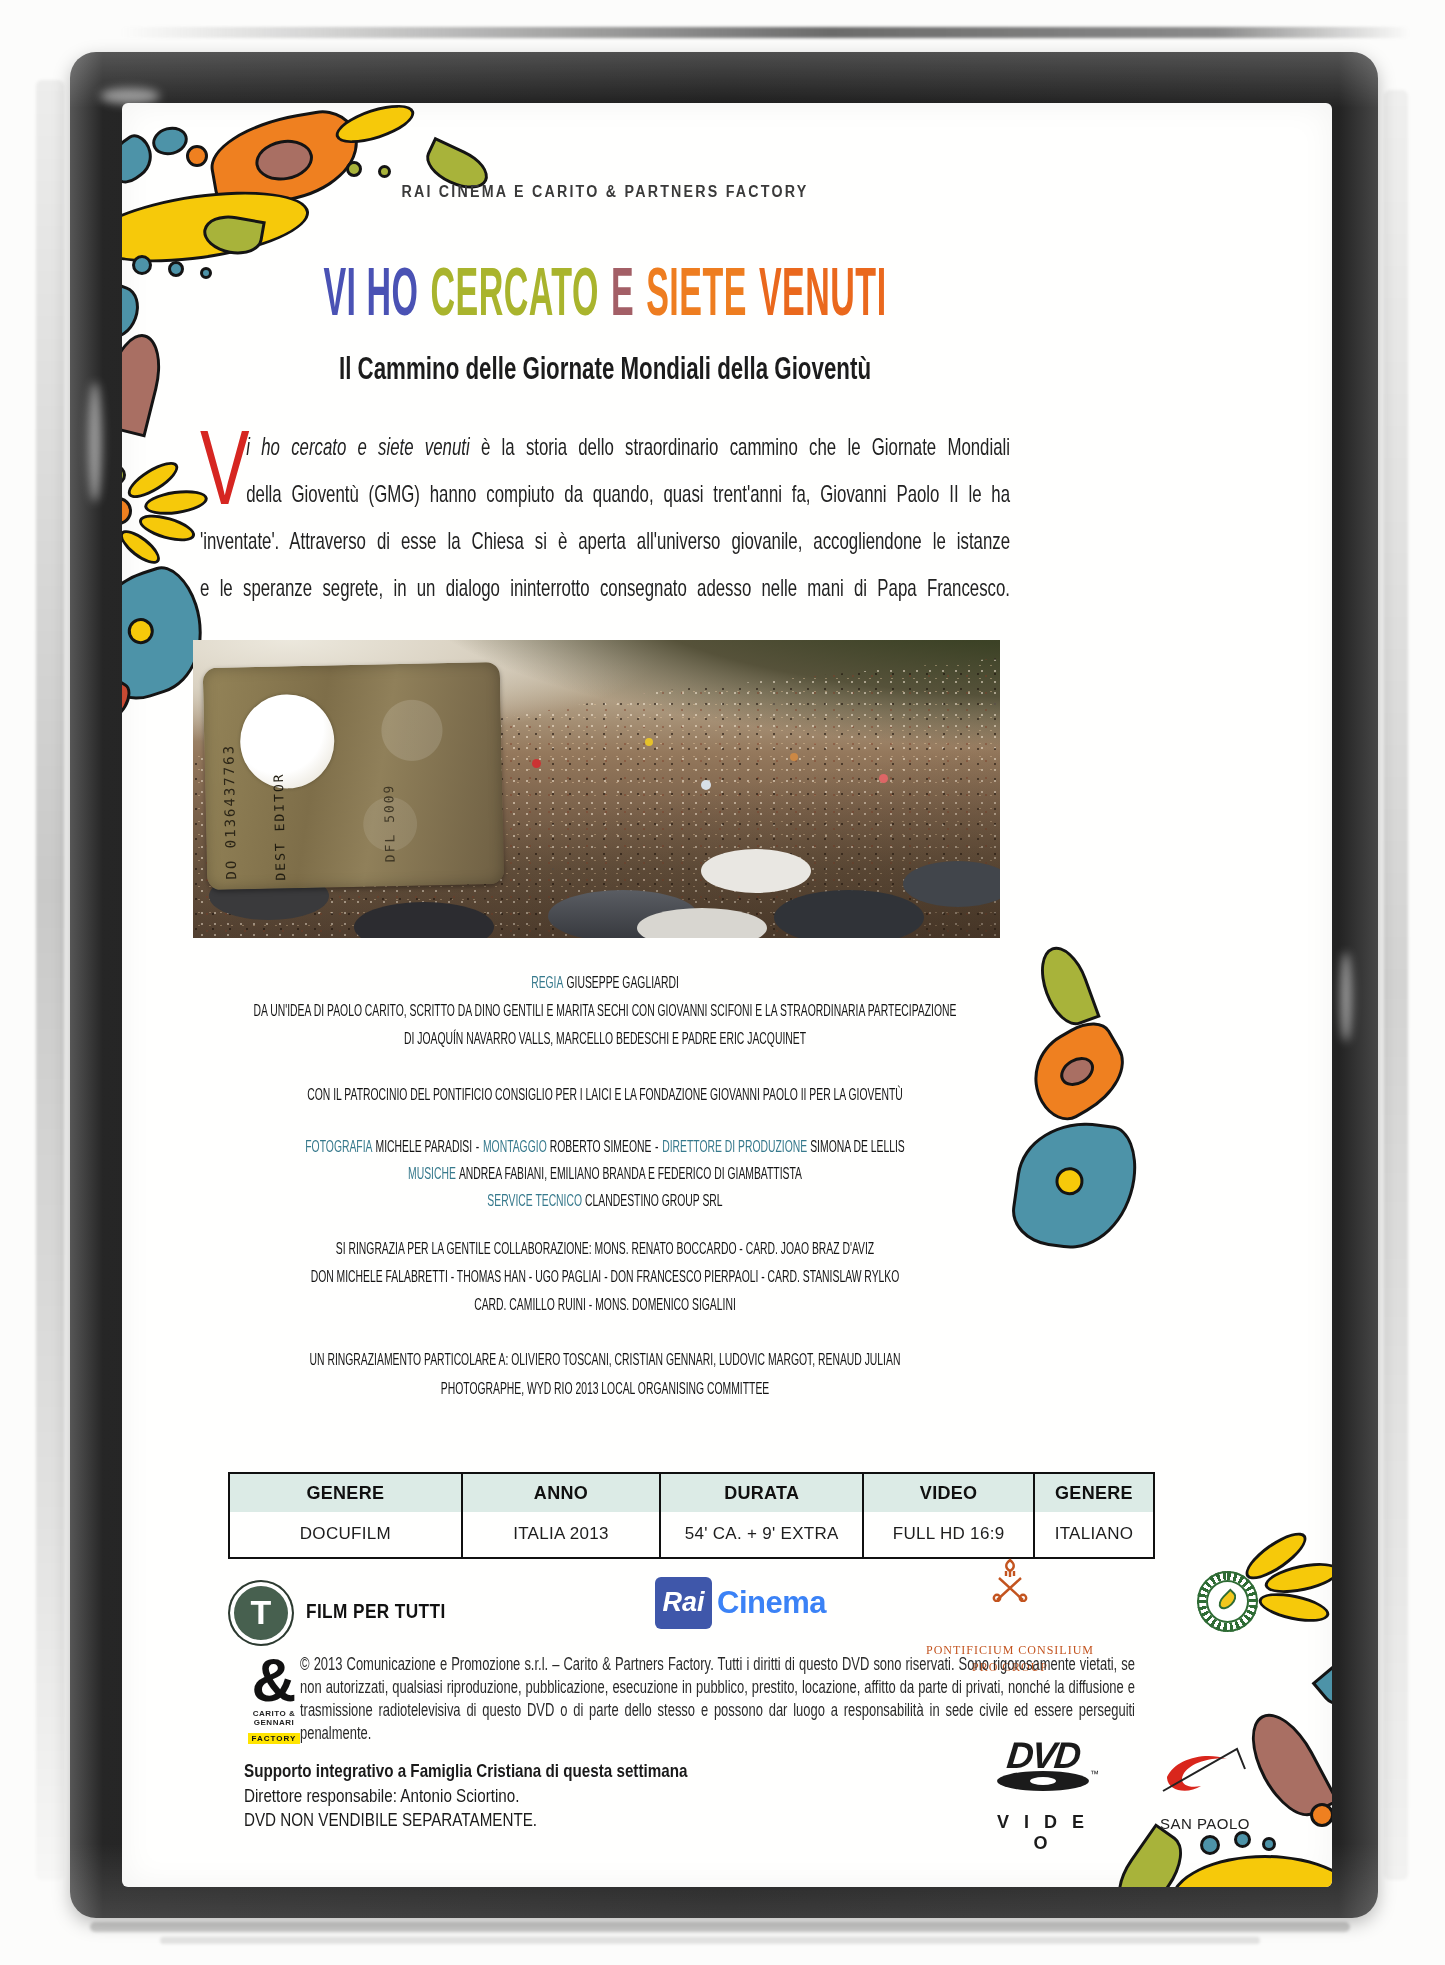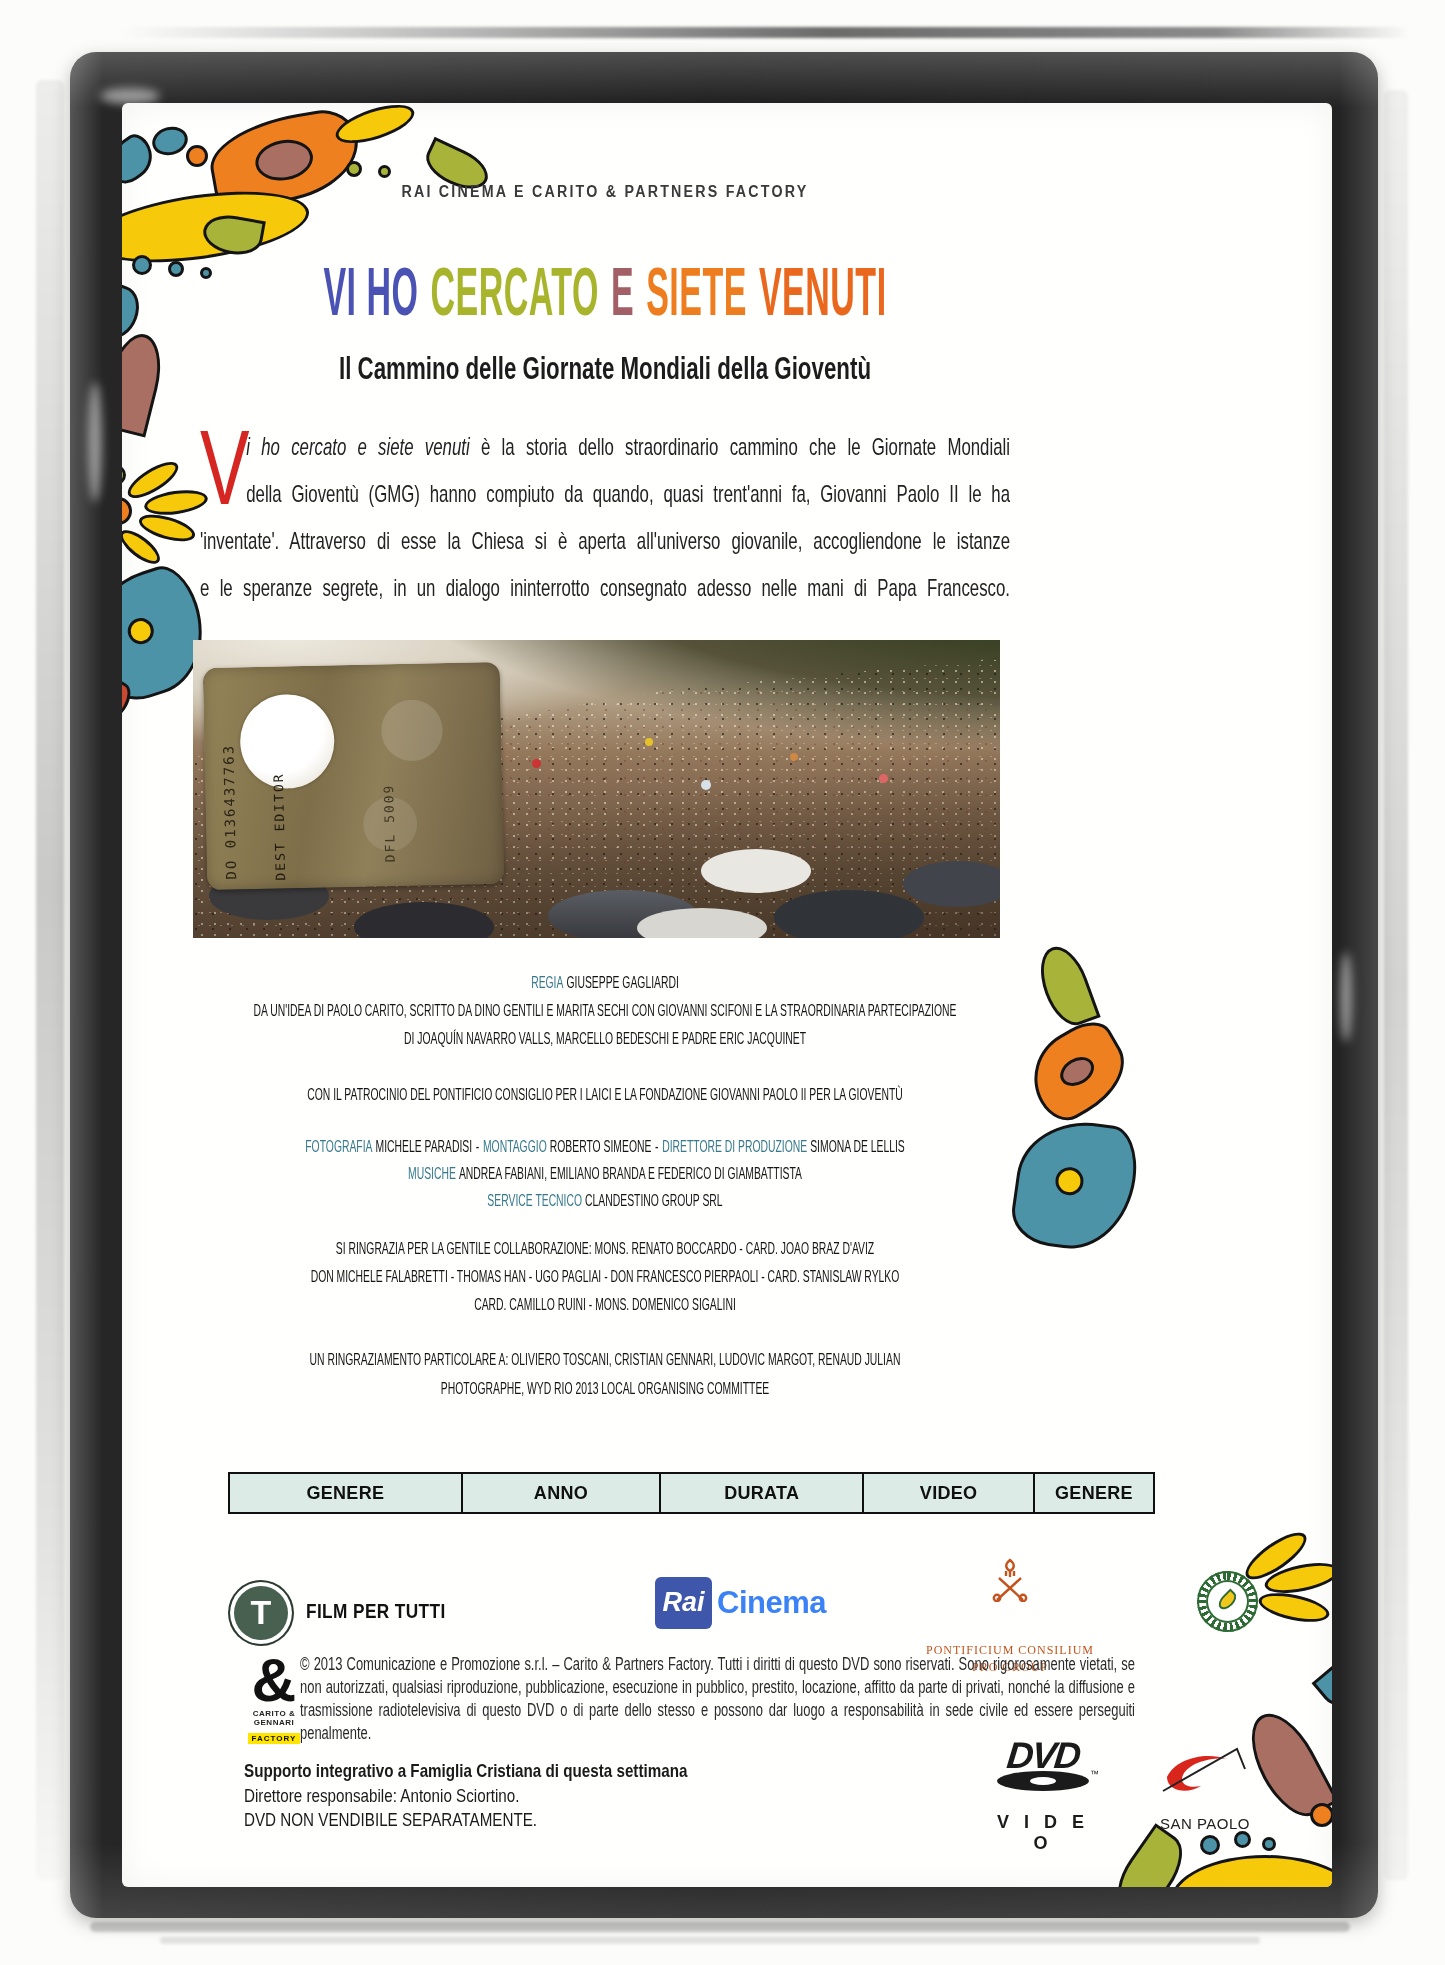--- a/index.html
+++ b/index.html
@@ -265,20 +265,27 @@
       </div>
 
       <div class="specs">
         <div class="row hrow" style="background: rgb(220, 235, 230);">
           <div class="cell">GENERE</div>
           <div class="cell">ANNO</div>
           <div class="cell">DURATA</div>
           <div class="cell">VIDEO</div>
           <div class="cell">GENERE</div>
         </div>
+        <div class="row vrow">
+          <div class="cell">DOCUFILM</div>
+          <div class="cell">ITALIA 2013</div>
+          <div class="cell">54' CA. + 9' EXTRA</div>
+          <div class="cell">FULL HD 16:9</div>
+          <div class="cell">ITALIANO</div>
+        </div>
       </div>
 
       <div class="fpt-circle">T</div>
       <div class="fpt-label">FILM PER TUTTI</div>
 
       <div class="rai">
         <div class="rai-box">Rai</div>
         <div class="rai-name">Cinema</div>
       </div>
 

